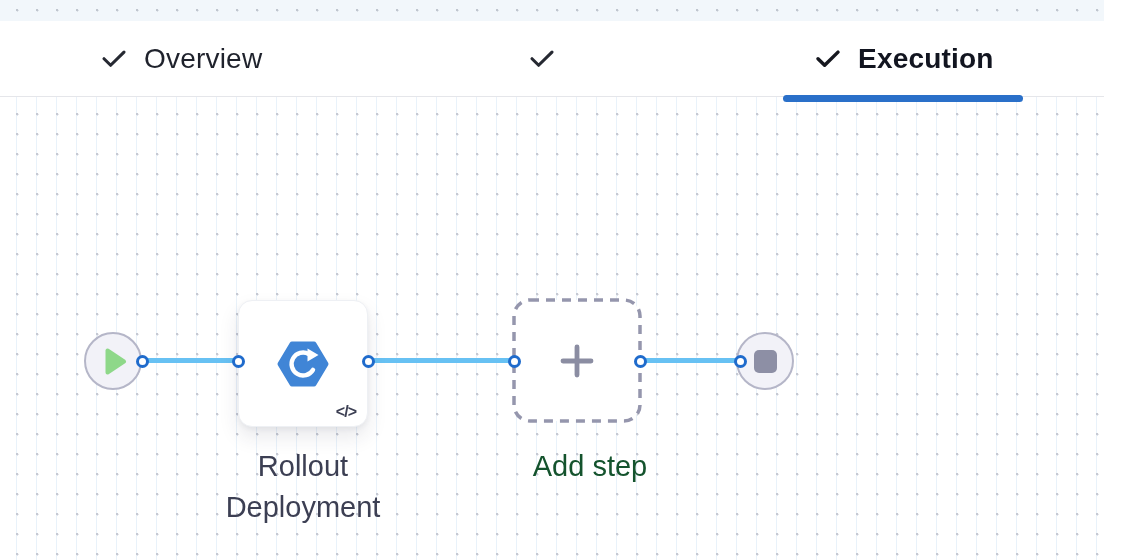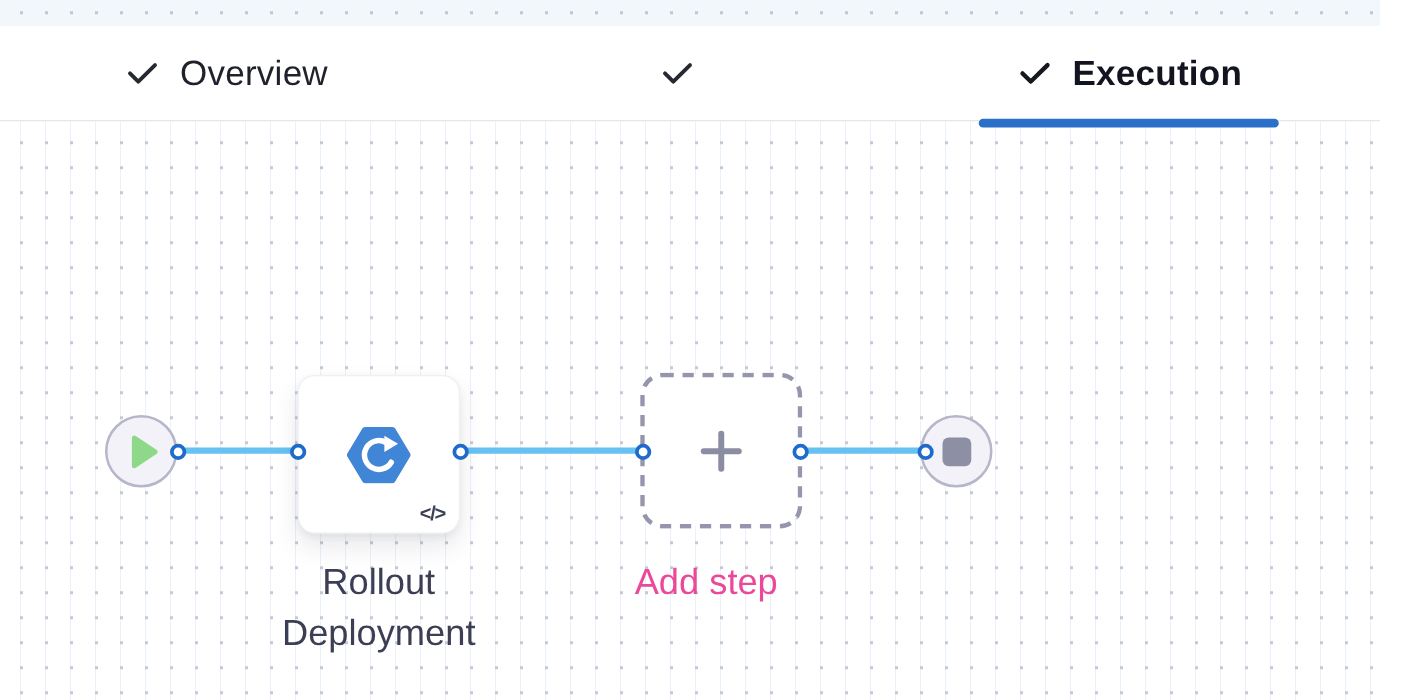--- a/index.html
+++ b/index.html
@@ -73,21 +73,21 @@
   .add-step-box svg{display:block;}
   .add-step-box .plus{
     position:absolute;left:50%;top:50%;transform:translate(-50%,-50%);
   }
   .stop-square{width:23px;height:23px;border-radius:5px;background:#8d8fa5;}
   .node-label{
     position:absolute;width:220px;text-align:center;
     font-size:29px;line-height:41px;z-index:3;
   }
   .lbl-rollout{left:193px;top:446px;color:#3c3f53;}
-  .lbl-addstep{left:455px;top:446px;color:#ec4899;}
+  .lbl-addstep{left:480px;top:446px;color:#14532d;}
 </style>
 </head>
 <body>
 
 <div class="screen">
 
   <div class="grid-bg"></div>
   <div class="top-strip"></div>
 
   <div class="tabbar">

